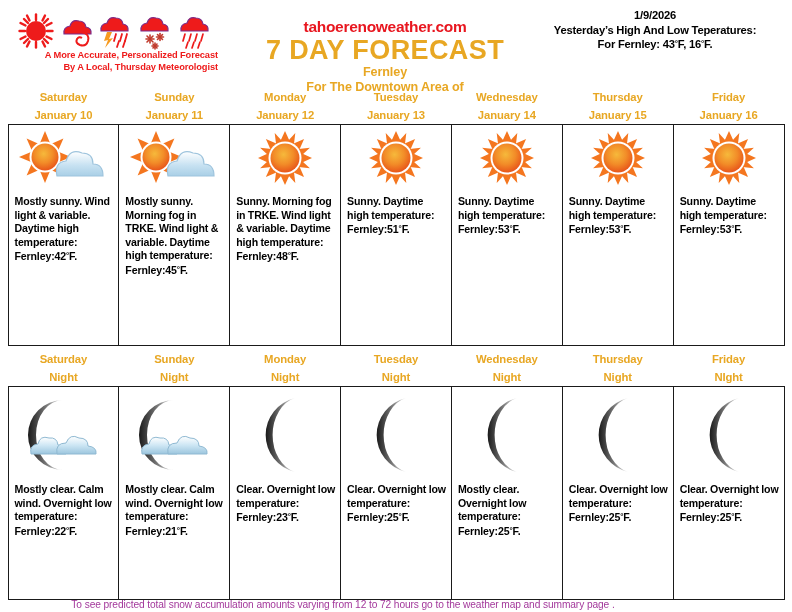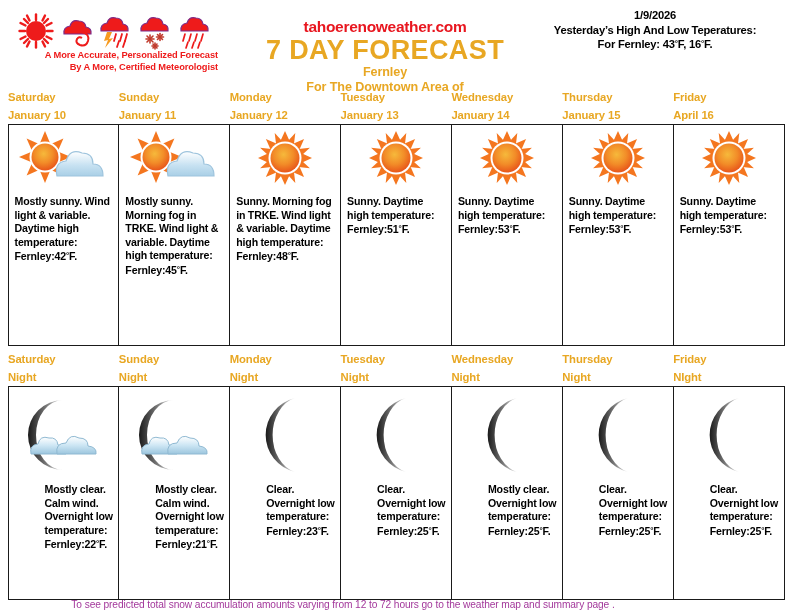--- a/index.html
+++ b/index.html
@@ -90,20 +90,21 @@
   
   .daynames {
     display: flex;
     width: 776px;
     margin: 0 auto;
     box-sizing: border-box;
   }
   .daynames.night { margin-top: 4px; }
   .dayname-cell {
     flex: 1 1 0;
+    text-align: center;
     color: #e8a723;
     font-weight: bold;
     font-size: 11.3px;
     line-height: 18px;
     letter-spacing: -0.1px;
   }
   .dayname-cell .dn-top { display: block; }
   .dayname-cell .dn-bot { display: block; }
 
   
@@ -139,21 +140,21 @@
 
   .cell-text {
     font-size: 10.6px;
     font-weight: bold;
     line-height: 13.6px;
     color: #000;
     padding: 2px 5px 0 6px;
     letter-spacing: -0.15px;
     word-spacing: -0.3px;
   }
-  .night-row .cell-text { padding-top: 0; margin-left: 30px; }
+  .night-row .cell-text { padding-top: 0; }
 
   .deg { font-size: 8px; vertical-align: 2px; }
 
   
   .footer {
     position: absolute;
     left: 0;
     bottom: 2px;
     width: 686px;
     text-align: center;
@@ -243,21 +244,21 @@
           <line x1="21" y1="24" x2="19" y2="31"></line>
             <line x1="27" y1="24" x2="25" y2="31"></line>
           <line x1="12" y1="32" x2="10" y2="38"></line>
             <line x1="18" y1="32" x2="16" y2="38"></line>
           <line x1="24" y1="32" x2="22" y2="38"></line>
         </g>
       </svg>
     </div>
     <div class="brand-tag">
       <div>A More Accurate, Personalized Forecast</div>
-      <div>By A More, Certified Meteorologist</div>
+      <div>By A Local, Thursday Meteorologist</div>
     </div>
   </div>
 
   <div class="title-block">
     <div class="site-url">tahoerenoweather.com</div>
     <div class="big-title">7 DAY FORECAST</div>
     <div class="sub-title">Fernley</div>
     <div class="sub-title">For The Downtown Area of</div>
   </div>
 
@@ -288,21 +289,21 @@
   <div class="dayname-cell">
     <span class="dn-top">Wednesday</span>
     <span class="dn-bot">January 14</span>
   </div>
   <div class="dayname-cell">
     <span class="dn-top">Thursday</span>
     <span class="dn-bot">January 15</span>
   </div>
   <div class="dayname-cell">
     <span class="dn-top">Friday</span>
-    <span class="dn-bot">April 16</span>
+    <span class="dn-bot">January 16</span>
   </div>
 </div>
 
 <div class="grid day-row">
 
   <div class="cell">
     <div class="icon-area">
       <svg width="96" height="58" viewBox="0 0 96 58">
         <defs>
           <radialGradient id="sg1" cx="45%" cy="38%" r="62%">

